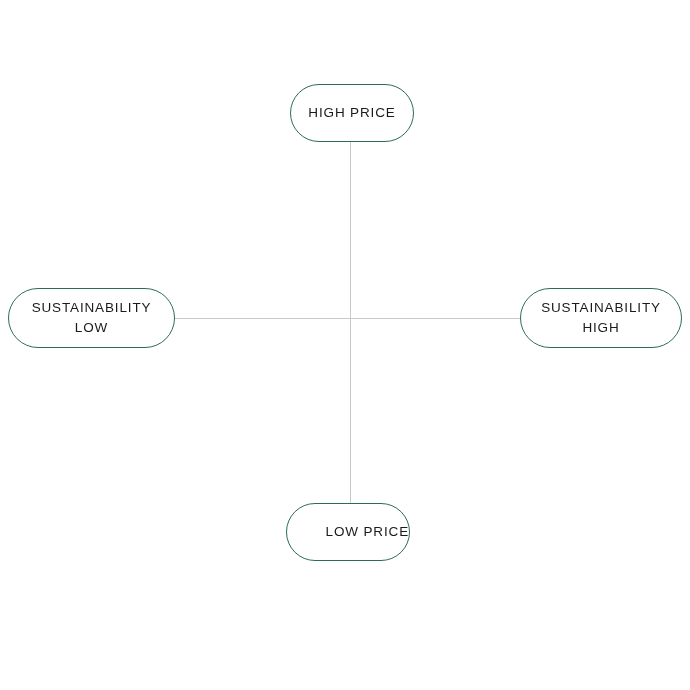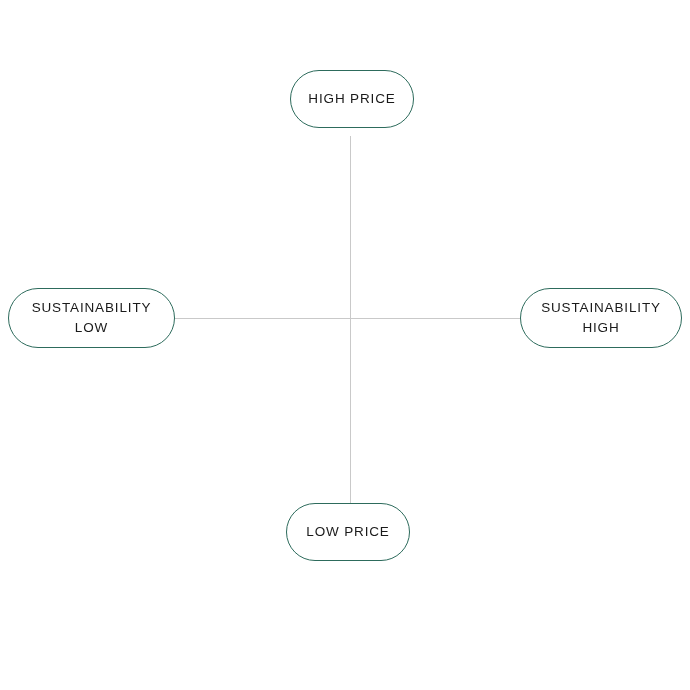--- a/index.html
+++ b/index.html
@@ -53,29 +53,30 @@
     color: #1a1a1a;
     font-size: 13.5px;
     letter-spacing: 0.85px;
     line-height: 1.45;
     white-space: pre-line;
     font-weight: 400;
   }
 
   .node-high-price {
     left: 290px;
-    top: 70px;
+    top: 84px;
     width: 124px;
     height: 58px;
   }
   .node-low-price {
     left: 286px;
     top: 503px;
     width: 124px;
     height: 58px;
+    justify-content: flex-end;
   }
   .node-sustainability-low {
     left: 8px;
     top: 288px;
     width: 167px;
     height: 60px;
   }
   .node-sustainability-high {
     left: 520px;
     top: 288px;

